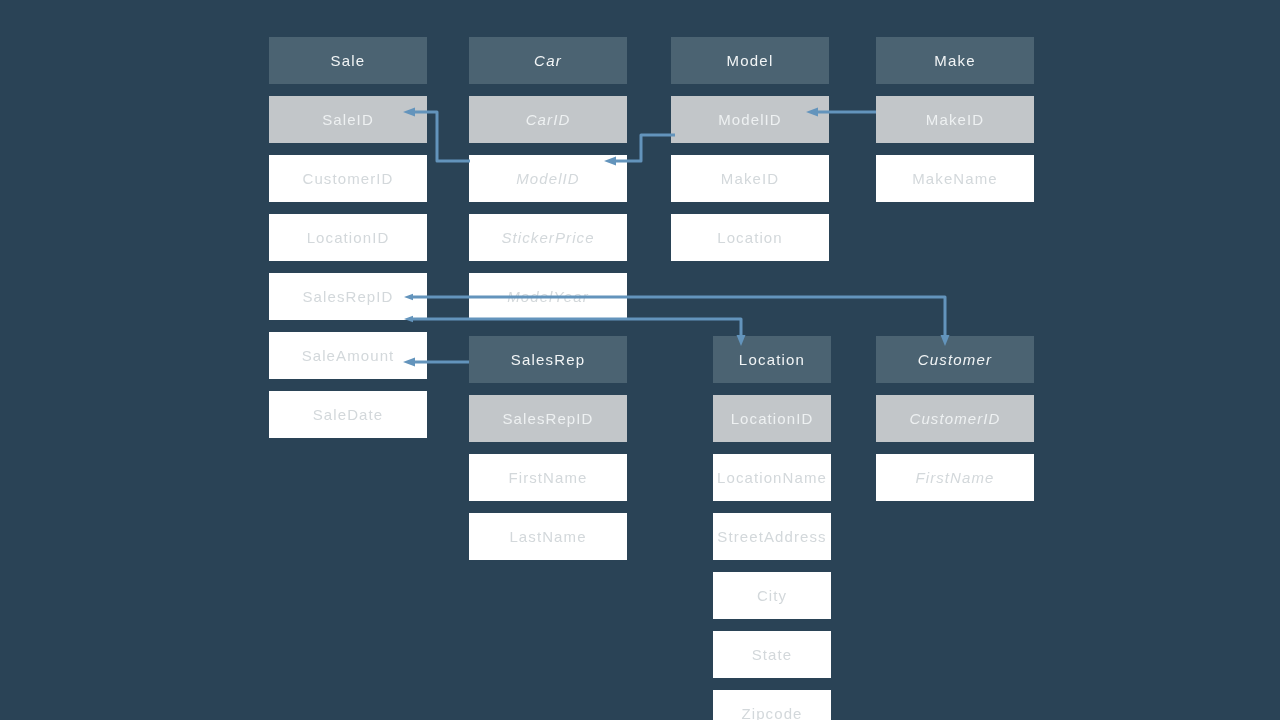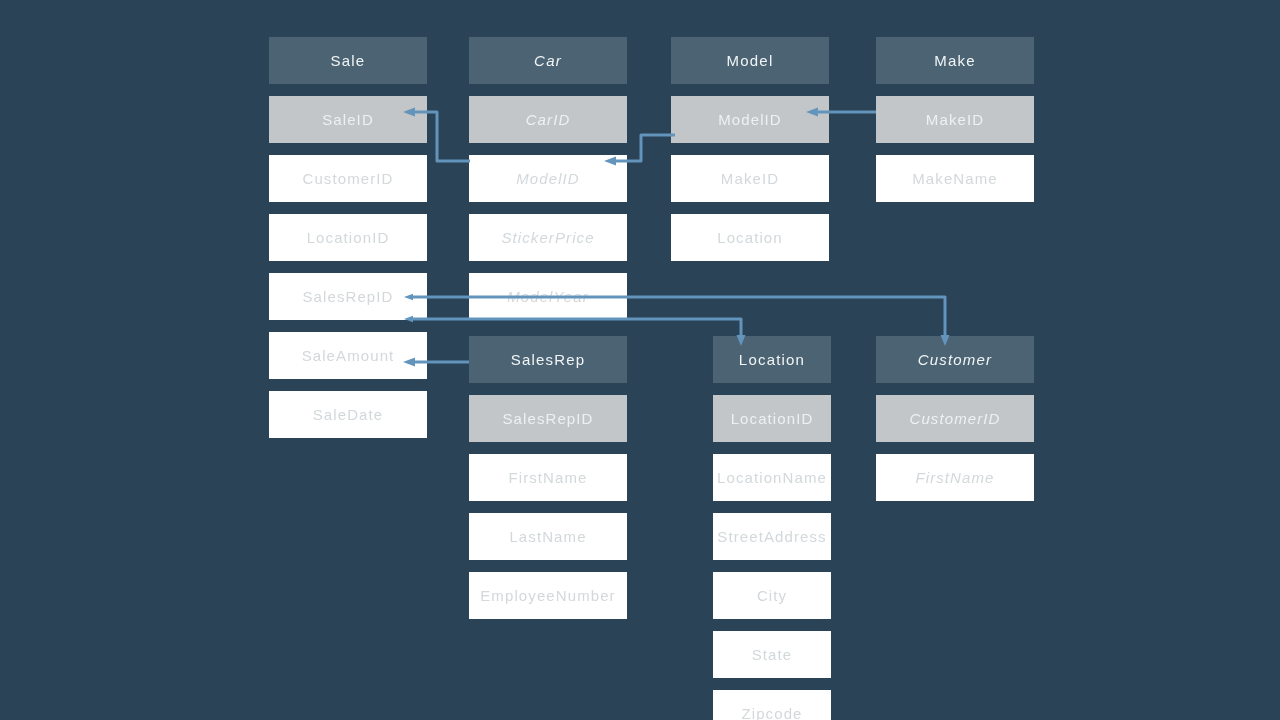--- a/index.html
+++ b/index.html
@@ -86,21 +86,20 @@
     <div class="thead">Make</div>
     <div class="row pk">MakeID</div>
     <div class="row">MakeName</div>
   </div>
 
   <div class="table" style="left:469px;top:336px;">
     <div class="thead">SalesRep</div>
     <div class="row pk">SalesRepID</div>
     <div class="row">FirstName</div>
     <div class="row">LastName</div>
-    <div class="row">EmployeeNumber</div>
   </div>
 
   <div class="table" style="left:673px;top:336px;padding-left:40px;">
     <div class="thead">Location</div>
     <div class="row pk">LocationID</div>
     <div class="row">LocationName</div>
     <div class="row">StreetAddress</div>
     <div class="row">City</div>
     <div class="row">State</div>
     <div class="row">Zipcode</div>

